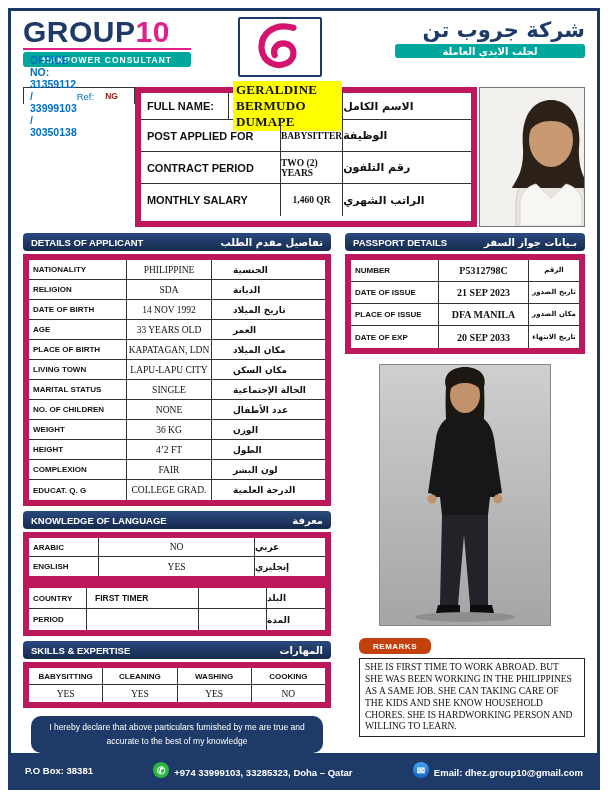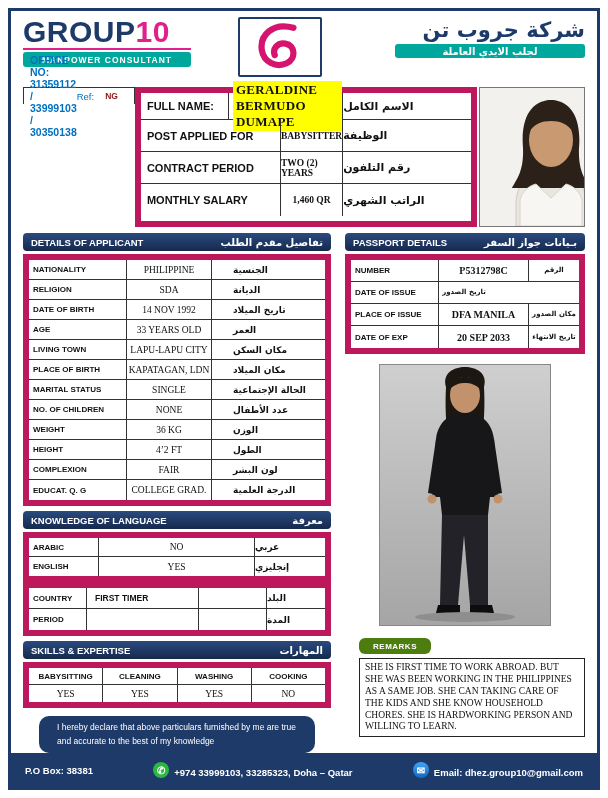--- a/index.html
+++ b/index.html
@@ -81,32 +81,32 @@
   .emp .ca { width:58px; }
   .emp .cv { justify-content:flex-start; }
   .emp .subcell { width:112px; height:100%; border-right:1px solid #333; display:flex;
     align-items:center; padding-left:8px; font-family:"Liberation Sans",sans-serif;
     font-weight:bold; font-size:8.5px; }
 
   .skills .trow { height:17px; }
   .skills .ch { flex:1; justify-content:center; font-size:8px; font-weight:bold; }
   .skills .cv { flex:1; }
 
-  .declaration { margin:8px 16px 0; background:#1e3a68; border-radius:10px; color:#fff;
-    font-size:8.5px; padding:5px 18px; line-height:1.6; }
+  .declaration { margin:8px 8px 0; background:#1e3a68; border-radius:10px; color:#fff;
+    font-size:8.5px; text-align:center; padding:5px 18px; line-height:1.6; }
 
   .pass .trow { height:22px; }
   .pass .cl { width:88px; }
   .pass .cv { font-weight:bold; font-size:10px; }
   .pass .ca { width:50px; justify-content:center; padding:0 2px; font-size:7px; text-align:center; line-height:1.15; }
 
   .full-photo { width:172px; height:262px; margin:10px auto 0; border:1px solid #888; overflow:hidden; }
   .full-photo svg { display:block; }
 
-  .remarks-btn { margin-top:12px; margin-left:14px; width:72px; background:#4d7c0f; color:#fff;
+  .remarks-btn { margin-top:12px; margin-left:14px; width:72px; background:#c2410c; color:#fff;
     font-size:8px; font-weight:bold; text-align:center; padding:3.5px 0; border-radius:6px;
     border:none; letter-spacing:.5px; }
   .remarks-box { margin:4px 0 0 14px; width:226px; border:1.5px solid #222; padding:3px 5px;
     font-family:"Liberation Serif",serif; font-size:9.5px; line-height:1.25; }
 
   
   .footer { margin-top:auto; height:36px; background:#1e3a68; display:flex; align-items:center;
     justify-content:space-between; padding:0 14px; color:#fff; font-size:9.5px; font-weight:bold; }
   .f-item { display:flex; align-items:flex-end; gap:5px; }
   .circle-icon { width:16px; height:16px; border-radius:50%; display:flex; align-items:center;
@@ -209,28 +209,28 @@
               <div class="cl">DATE OF BIRTH</div>
               <div class="cv">14 NOV 1992</div>
               <div class="ca" dir="rtl">تاريخ الميلاد</div>
             </div>
             <div class="trow">
               <div class="cl">AGE</div>
               <div class="cv">33 YEARS OLD</div>
               <div class="ca" dir="rtl">العمر</div>
             </div>
             <div class="trow">
+              <div class="cl">PLACE OF BIRTH</div>
+              <div class="cv">KAPATAGAN, LDN</div>
+              <div class="ca" dir="rtl">مكان الميلاد</div>
+            </div>
+            <div class="trow">
               <div class="cl">LIVING TOWN</div>
               <div class="cv">LAPU-LAPU CITY</div>
               <div class="ca" dir="rtl">مكان السكن</div>
-            </div>
-            <div class="trow">
-              <div class="cl">PLACE OF BIRTH</div>
-              <div class="cv">KAPATAGAN, LDN</div>
-              <div class="ca" dir="rtl">مكان الميلاد</div>
             </div>
             <div class="trow">
               <div class="cl">MARITAL STATUS</div>
               <div class="cv">SINGLE</div>
               <div class="ca" dir="rtl">الحالة الإجتماعية</div>
             </div>
             <div class="trow">
               <div class="cl">NO. OF CHILDREN</div>
               <div class="cv">NONE</div>
               <div class="ca" dir="rtl">عدد الأطفال</div>
@@ -320,20 +320,21 @@
             <span class="bar" dir="rtl">بـيانات جواز السفر</span>
           </div>
           <div class="tbl pass">
             <div class="trow">
               <div class="cl">NUMBER</div>
               <div class="cv">P5312798C</div>
               <div class="ca" dir="rtl">الرقم</div>
             </div>
             <div class="trow">
               <div class="cl">DATE OF ISSUE</div>
+              <div class="cv">21 SEP 2023</div>
               <div class="ca" dir="rtl">تاريخ الصدور</div>
             </div>
             <div class="trow">
               <div class="cl">PLACE OF ISSUE</div>
               <div class="cv">DFA MANILA</div>
               <div class="ca" dir="rtl">مكان الصدور</div>
             </div>
             <div class="trow">
               <div class="cl">DATE OF EXP</div>
               <div class="cv">20 SEP 2033</div>

